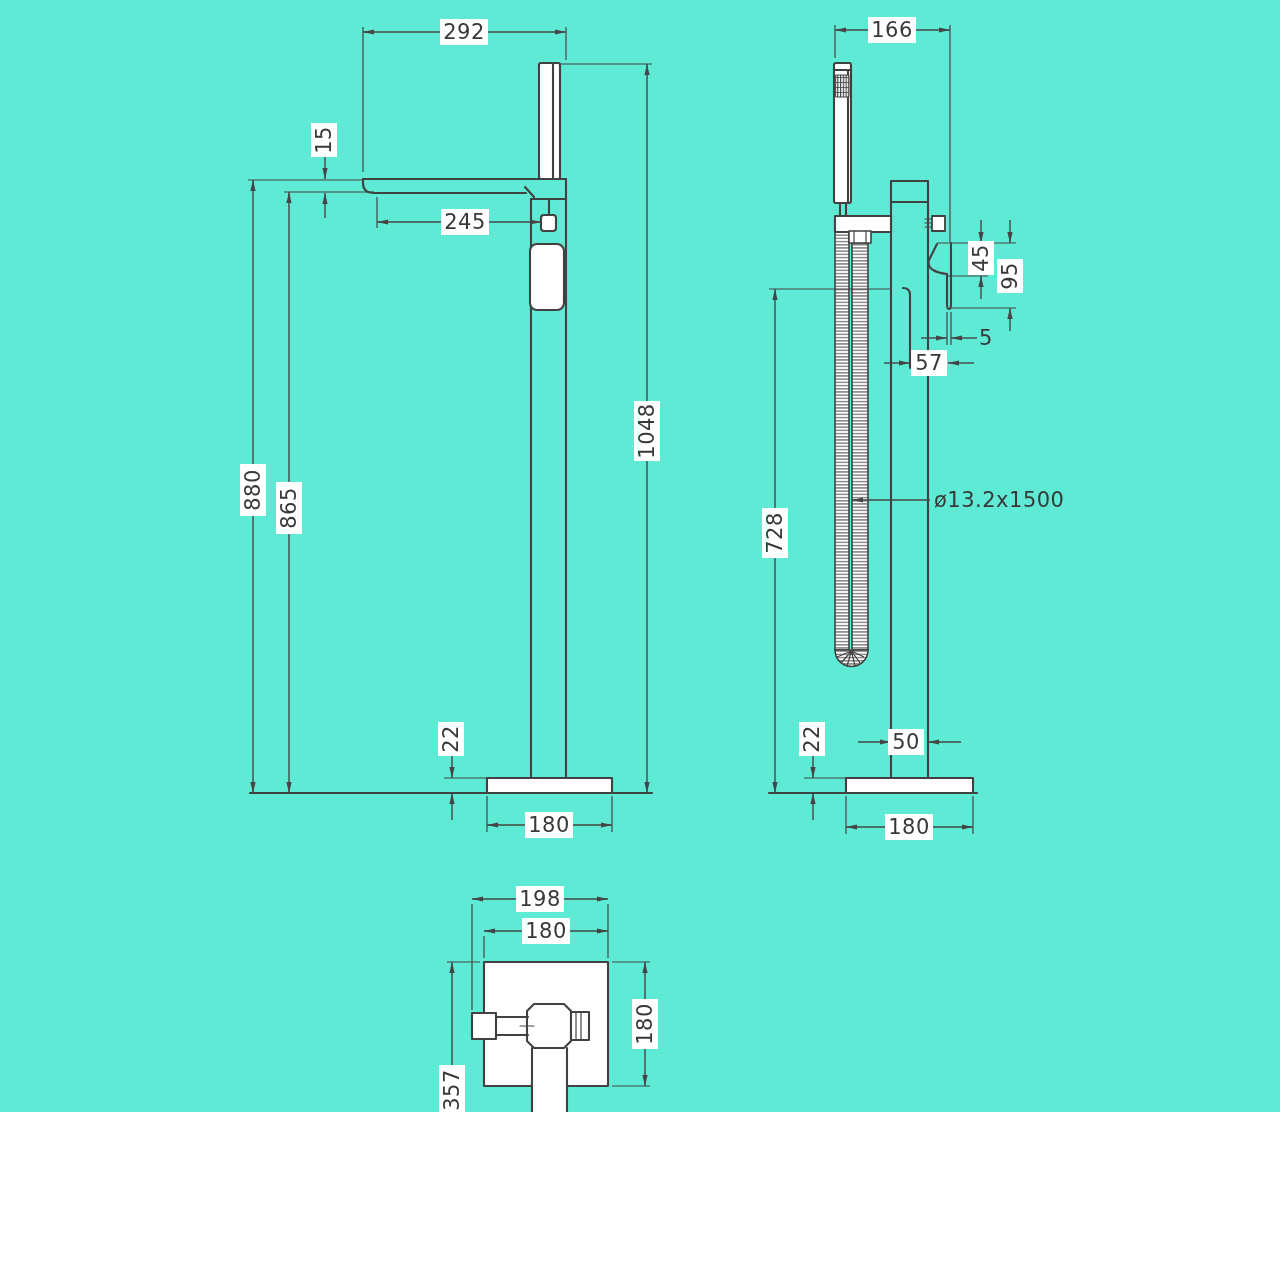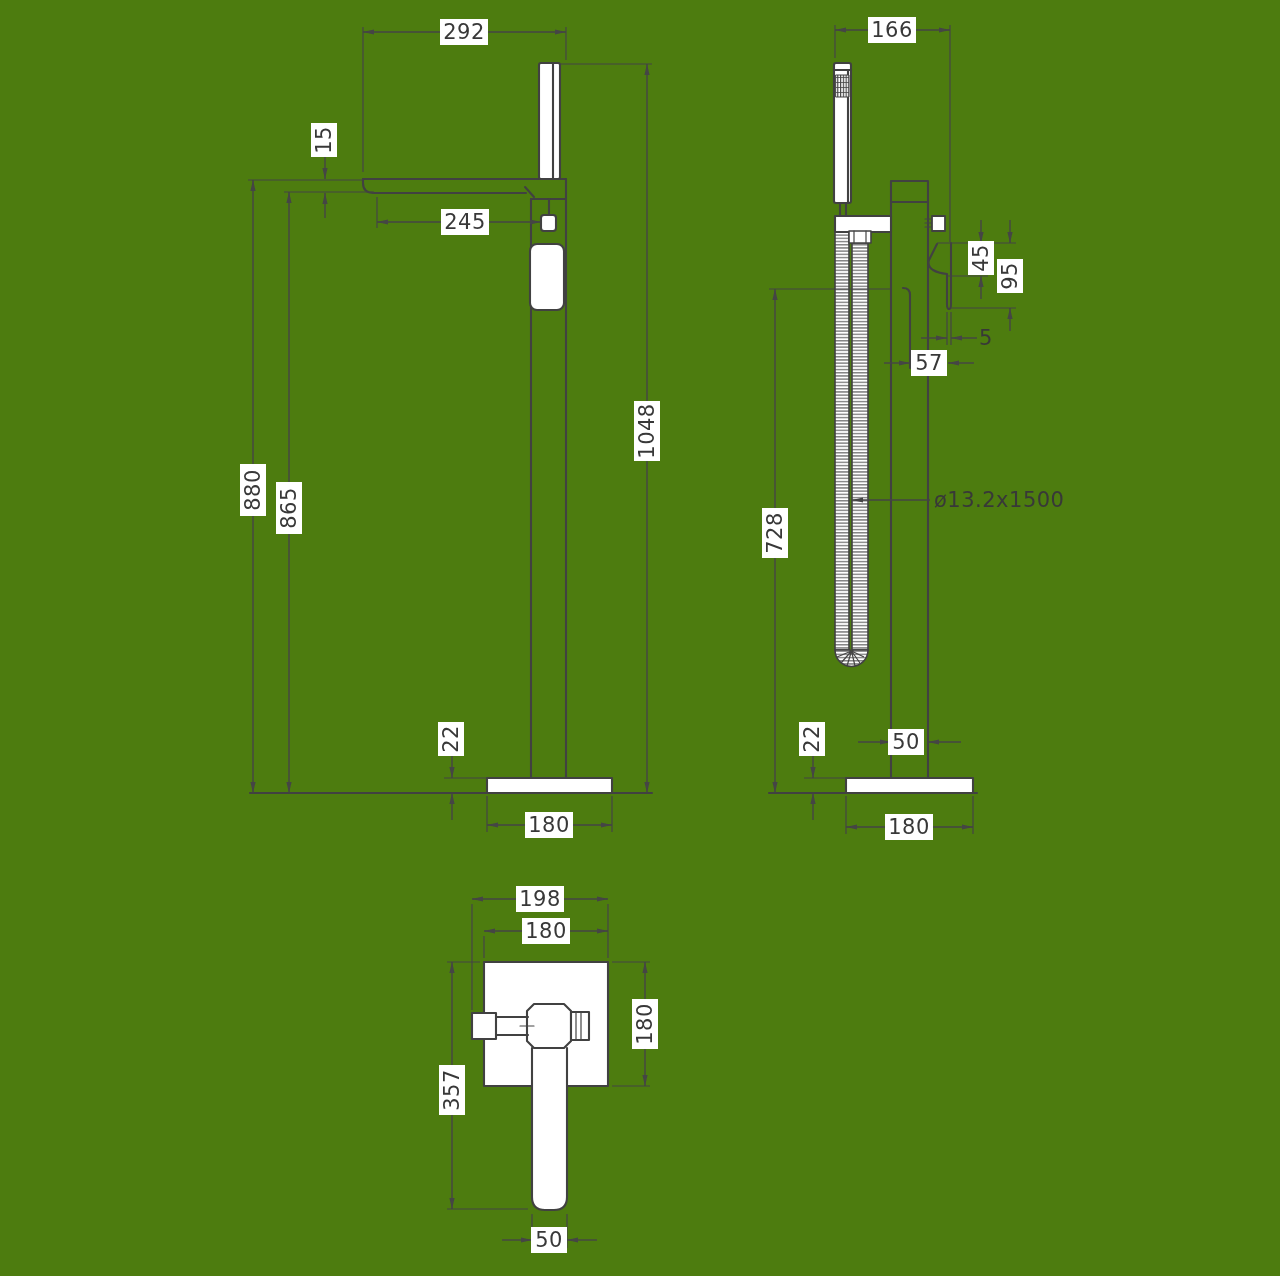--- a/index.html
+++ b/index.html
@@ -1,16 +1,16 @@
 <!DOCTYPE html>
 <html><head>
 <meta charset="utf-8">
 <style>
   html,body{margin:0;padding:0;background:#ffffff;}
-  .page{position:relative;width:1280px;height:1276px;background:#4d7c0f;overflow:hidden;}
+  .page{position:relative;width:1280px;height:1112px;background:#5eead4;overflow:hidden;}
   svg{position:absolute;left:0;top:0;}
   .out{stroke:#414141;stroke-width:2.1;fill:none;stroke-linecap:round;stroke-linejoin:round;}
   .dim{stroke:#454545;stroke-width:1.4;fill:none;}
   .thin{stroke:#454545;stroke-width:1.2;fill:none;}
   .lbl{font-family:"DejaVu Sans","Liberation Sans",sans-serif;font-size:21px;fill:#383838;letter-spacing:0.5px;}
   .bg{fill:#ffffff;stroke:none;}
 </style>
 </head>
 <body>
 

